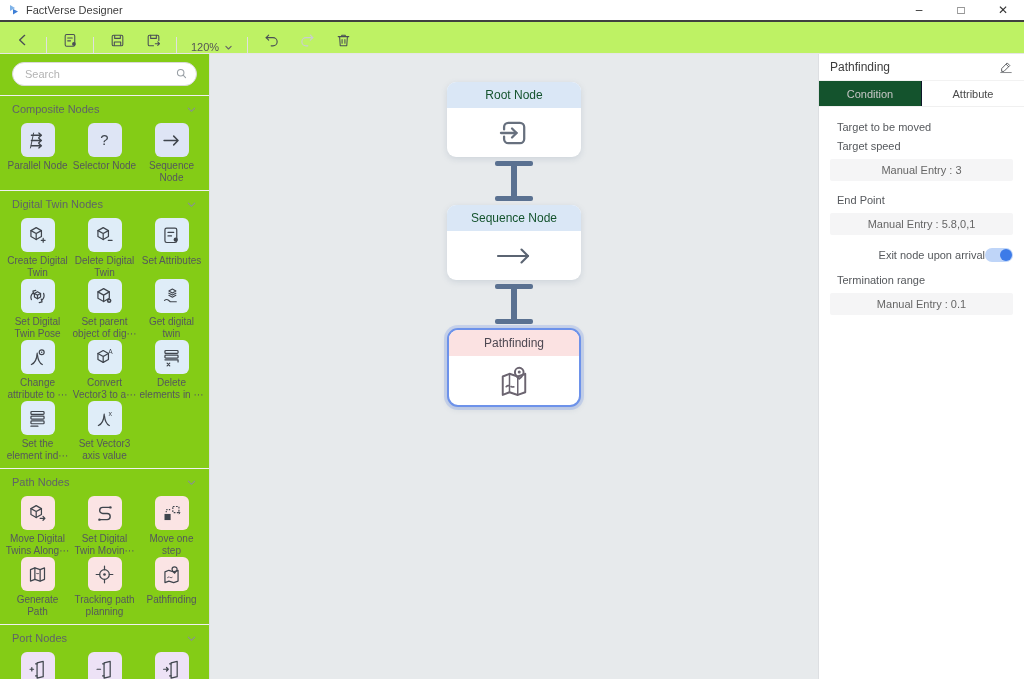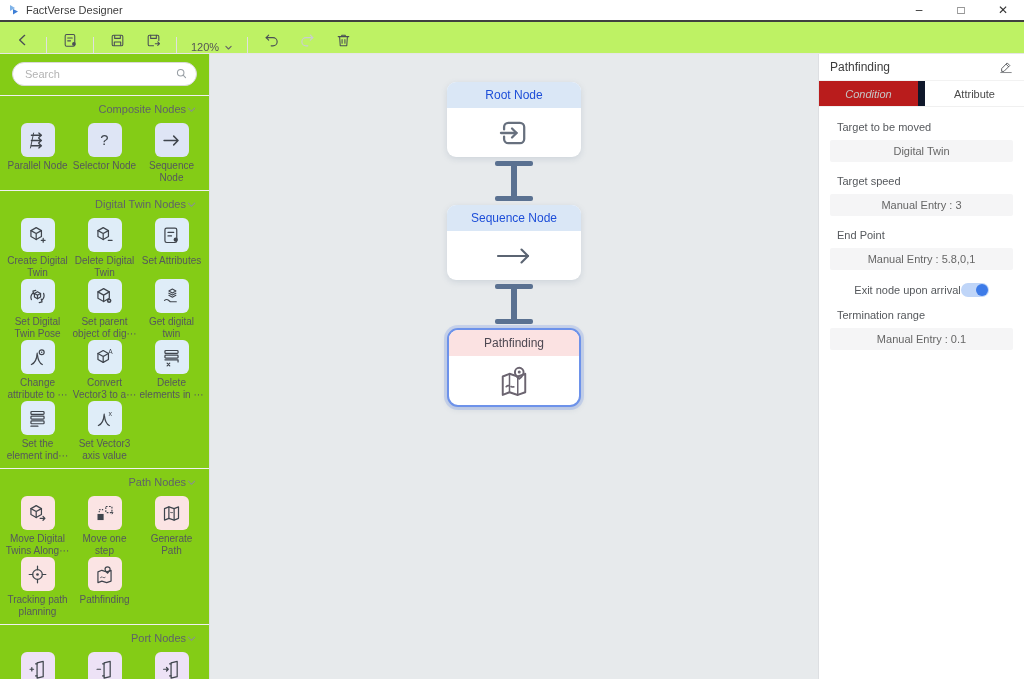--- a/index.html
+++ b/index.html
@@ -24,57 +24,57 @@
   .main { display:flex; height:625px; }
 
   
   .sidebar { width:210px; background:#84cc16; border-right:1px solid #DDDFE2; overflow:hidden; flex-shrink:0; }
   .search-wrap { padding:8px 12px 9px; }
   .search-box { position:relative; }
   .search-box input { width:100%; height:24px; border:1px solid #D9D9D9; border-radius:13px; padding:0 26px 0 12px; font-size:11px; color:#555; outline:none; font-family:"Liberation Sans",sans-serif; }
   .search-box input::placeholder { color:#B3B3B3; }
   .search-box .sicon { position:absolute; right:9px; top:5px; }
   .section { border-top:1px solid #F0F0F0; }
-  .sec-head { display:flex; align-items:center; justify-content:flex-end; padding:7px 12px 5px; cursor:pointer; }
+  .sec-head { display:flex; align-items:center; justify-content:space-between; padding:7px 12px 5px; cursor:pointer; }
   .sec-head .sec-label { font-size:11px; color:#5F6368; }
   .pgrid { display:grid; grid-template-columns:repeat(3,1fr); padding:3px 4px 7px; row-gap:1px; }
   .pitem { display:flex; flex-direction:column; align-items:center; cursor:grab; }
   .isq { width:34px; height:34px; border-radius:6px; display:flex; align-items:center; justify-content:center; }
   .plabel { font-size:10px; color:#55585c; text-align:center; line-height:1.15; margin-top:3px; max-width:64px; }
   .bg-comp { background:#DEE5F5; }
   .bg-dt   { background:#DFEDF8; }
   .bg-path { background:#FBE4E4; }
   .bg-port { background:#EDE2F6; }
 
   
   .canvas { flex:1; background:#E7EAEC; position:relative; overflow:hidden; }
   .node-stack { position:absolute; left:50%; transform:translateX(-50%); top:28px; display:flex; flex-direction:column; align-items:center; }
   .fnode { width:134px; background:#fff; border-radius:9px; box-shadow:0 2px 6px rgba(90,110,140,.18); overflow:hidden; }
-  .fnode .nhead { height:26px; line-height:26px; text-align:center; font-size:12px; color:#1d4ed8; }
+  .fnode .nhead { height:26px; line-height:26px; text-align:center; font-size:12px; color:#14532d; }
   .fnode .nbody { height:49px; display:flex; align-items:center; justify-content:center; }
   .nhead.hb { background:#DAE7F6; }
   .nhead.hp { background:#FBE2E2; color:#4D4852; }
   .fnode.selected { border:2px solid #6D92EA; box-shadow:0 0 0 3px rgba(120,150,235,.28), 0 2px 6px rgba(90,110,140,.18); border-radius:11px; }
   .connector { width:38px; height:40px; position:relative; margin:4px 0; }
   .connector::before, .connector::after { content:""; position:absolute; left:0; right:0; height:5px; background:#5A7191; border-radius:2px; }
   .connector::before { top:0; } .connector::after { bottom:0; }
   .connector .vbar { position:absolute; left:50%; transform:translateX(-50%); top:2px; bottom:2px; width:6px; background:#5A7191; }
 
   
   .panel { width:206px; background:#fff; border-left:1px solid #DDDFE2; flex-shrink:0; display:flex; flex-direction:column; }
   .panel-head { height:27px; display:flex; align-items:center; justify-content:space-between; padding:0 11px; border-bottom:1px solid #F2F2F2; }
   .panel-title { font-size:12px; color:#3c3c3c; }
   .tabs { display:flex; height:26px; border-bottom:1px solid #F0F0F0; }
   .tab { flex:1; display:flex; align-items:center; justify-content:center; font-size:11px; cursor:pointer; }
-  .tab.inactive { background:#b91c1c; color:#C6C6C6; border-right:7px solid #0f172a;font-style:italic; }
+  .tab.inactive { background:#14532d; color:#C6C6C6; border-right:1px solid #0f172a; }
   .tab.active { background:#fff; color:#4A4A4A; }
   .panel-body { padding:14px 11px 0; }
   .fld-label { font-size:11px; color:#55585c; margin:0 7px 7px; }
   .fld-value { height:22px; line-height:22px; background:#F5F5F6; border-radius:2px; text-align:center; font-size:11px; color:#666; margin-bottom:13px; cursor:pointer; }
-  .toggle-row { display:flex; align-items:center; justify-content:center; margin:0 0 12px; }
+  .toggle-row { display:flex; align-items:center; justify-content:flex-end; margin:0 0 12px; }
   .toggle { width:28px; height:14px; border-radius:7px; background:#BFD5F8; position:relative; cursor:pointer; }
   .toggle .knob { position:absolute; right:1px; top:1px; width:12px; height:12px; border-radius:50%; background:#3D7BE8; }
 </style>
 </head>
 <body>
 
 <div class="titlebar">
   <svg width="12" height="12" viewBox="0 0 12 12">
     <path d="M2 1l5 3-5 3z" fill="#7FB3E8"></path>
       <path d="M5 5l5 2.5-5 3z" fill="#3E7FD6"></path>
@@ -334,20 +334,30 @@
             <svg width="21" height="21" viewBox="0 0 24 24" fill="none" stroke="#3F454D" stroke-width="1.4" stroke-linecap="round" stroke-linejoin="round">
               <path d="M10.5 3 16.5 6.4v6.8L10.5 16.6 4.5 13.2V6.4Z"></path>
                 <path d="M4.5 6.4 10.5 9.8 16.5 6.4M10.5 9.8v6.8"></path>
                 <path d="M15 17.5h5.5M18.3 15.3l2.2 2.2-2.2 2.2"></path>
             </svg>
           </div>
           <div class="plabel">Move Digital Twins Along⋯</div>
         </div>
         <div class="pitem">
           <div class="isq bg-path">
+            <svg width="21" height="21" viewBox="0 0 24 24" fill="none" stroke="#3F454D" stroke-width="1.6" stroke-linecap="round" stroke-linejoin="round">
+              <path d="M18 5h-8a3.5 3.5 0 0 0 0 7h5a3.5 3.5 0 0 1 0 7H7"></path>
+                <circle cx="18.8" cy="5" r="1.4" fill="#3F454D" stroke="none"></circle>
+                <circle cx="6.2" cy="19" r="1.4" fill="#3F454D" stroke="none"></circle>
+            </svg>
+          </div>
+          <div class="plabel">Set Digital Twin Movin⋯</div>
+        </div>
+        <div class="pitem">
+          <div class="isq bg-path">
             <svg width="21" height="21" viewBox="0 0 24 24" fill="none" stroke="#3F454D" stroke-width="1.3">
               <rect x="4" y="12.5" width="7" height="7" fill="#3F454D" stroke="none"></rect>
               <rect x="13.5" y="4" width="7" height="7" stroke-dasharray="2 1.6"></rect>
               <path d="M6 10.5V7.5h5" stroke-dasharray="1.5 1.5"></path>
                 <path d="M20.5 12.8l1.2-2-2.3-.2" stroke-width="1.1"></path>
             </svg>
           </div>
           <div class="plabel">Move one step</div>
         </div>
         <div class="pitem">
@@ -484,21 +494,20 @@
       </svg>
     </div>
     <div class="tabs">
       <div class="tab inactive">Condition</div>
       <div class="tab active">Attribute</div>
     </div>
     <div class="panel-body">
 
       <div class="fld">
         <div class="fld-label">Target to be moved</div>
-        <div class="fld-value">Digital Twin</div>
       </div>
 
       <div class="fld">
         <div class="fld-label">Target speed</div>
         <div class="fld-value">Manual Entry : 3</div>
       </div>
 
       <div class="fld">
         <div class="fld-label">End Point</div>
         <div class="fld-value">Manual Entry : 5.8,0,1</div>

